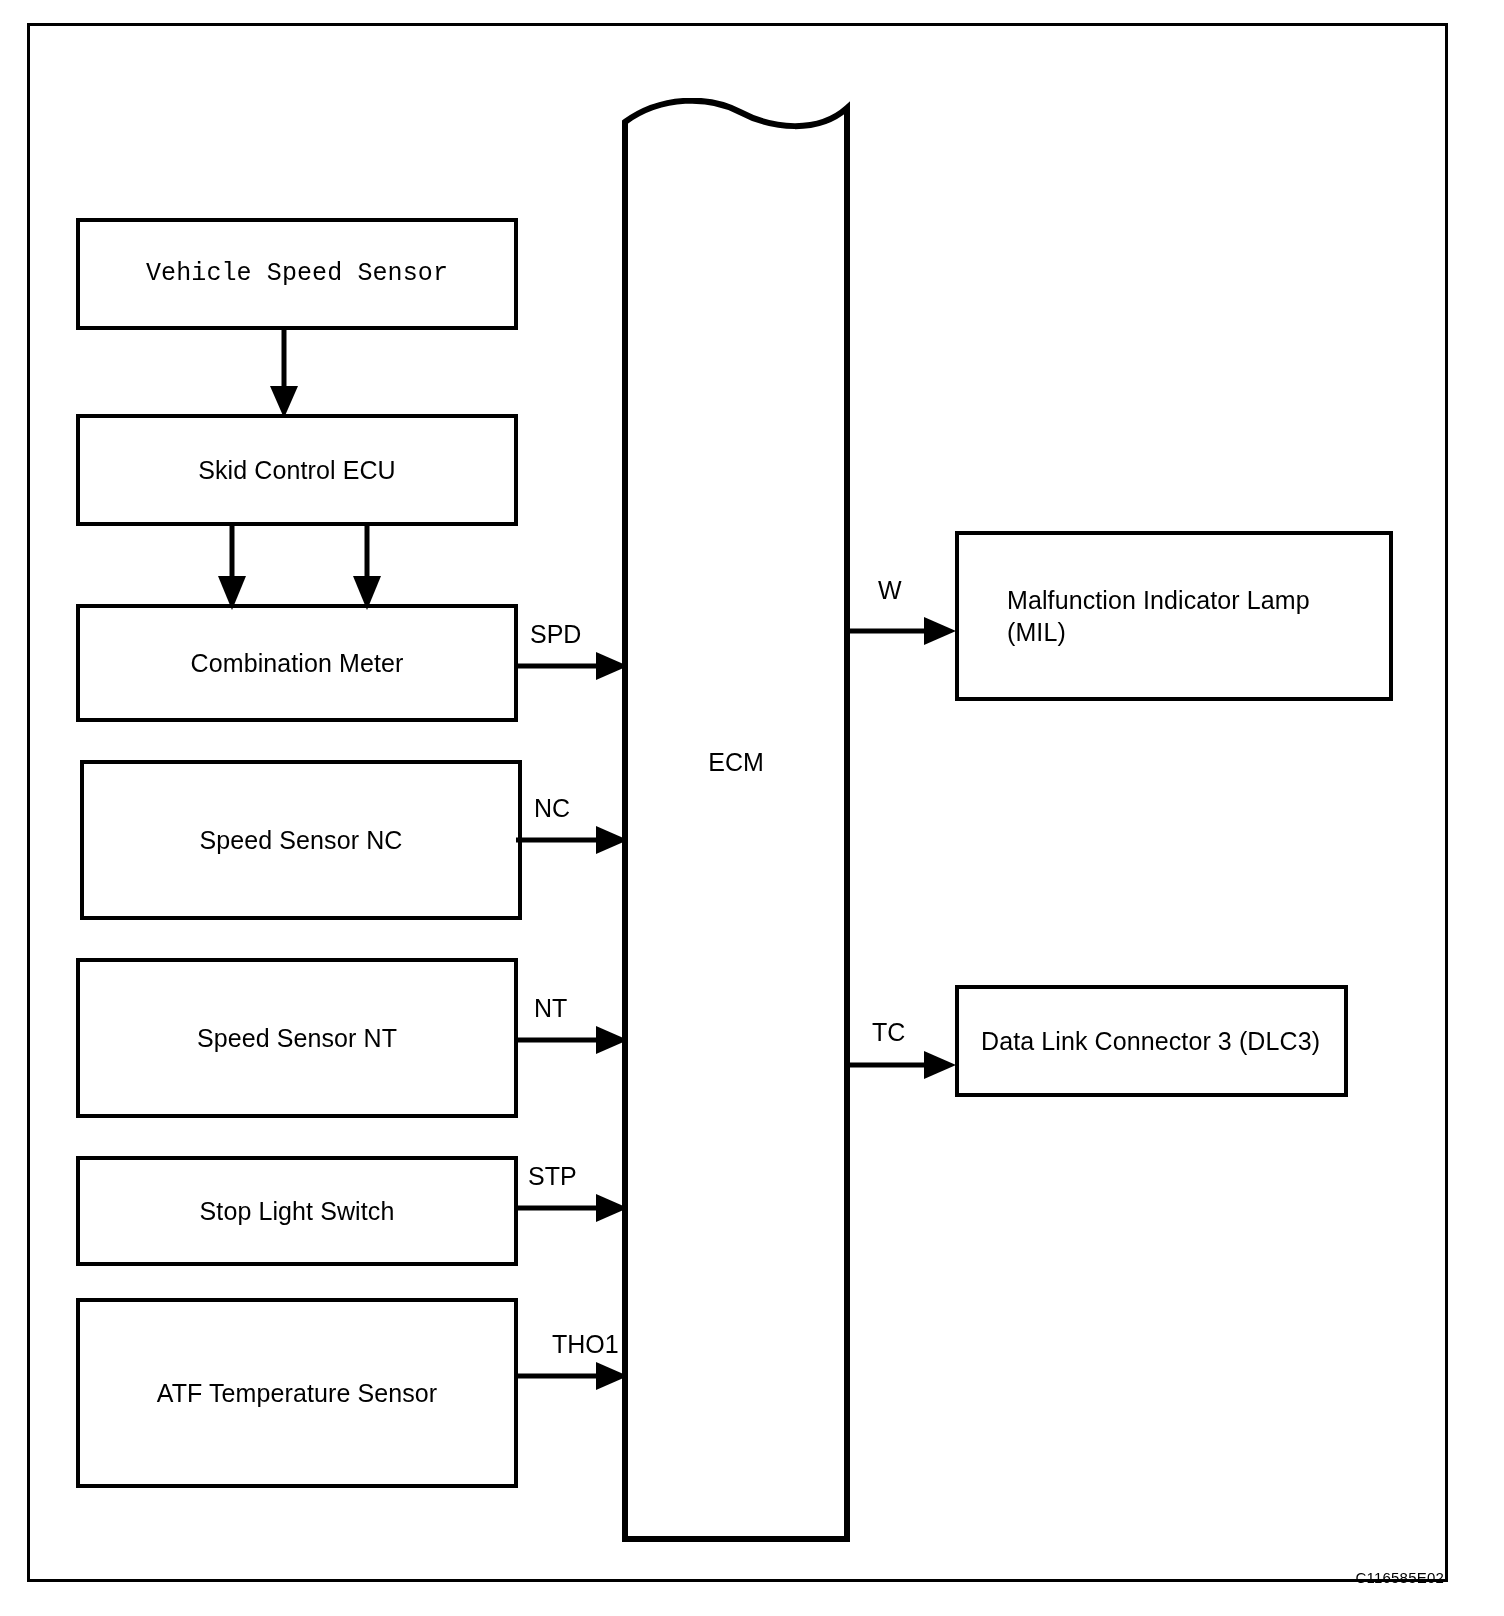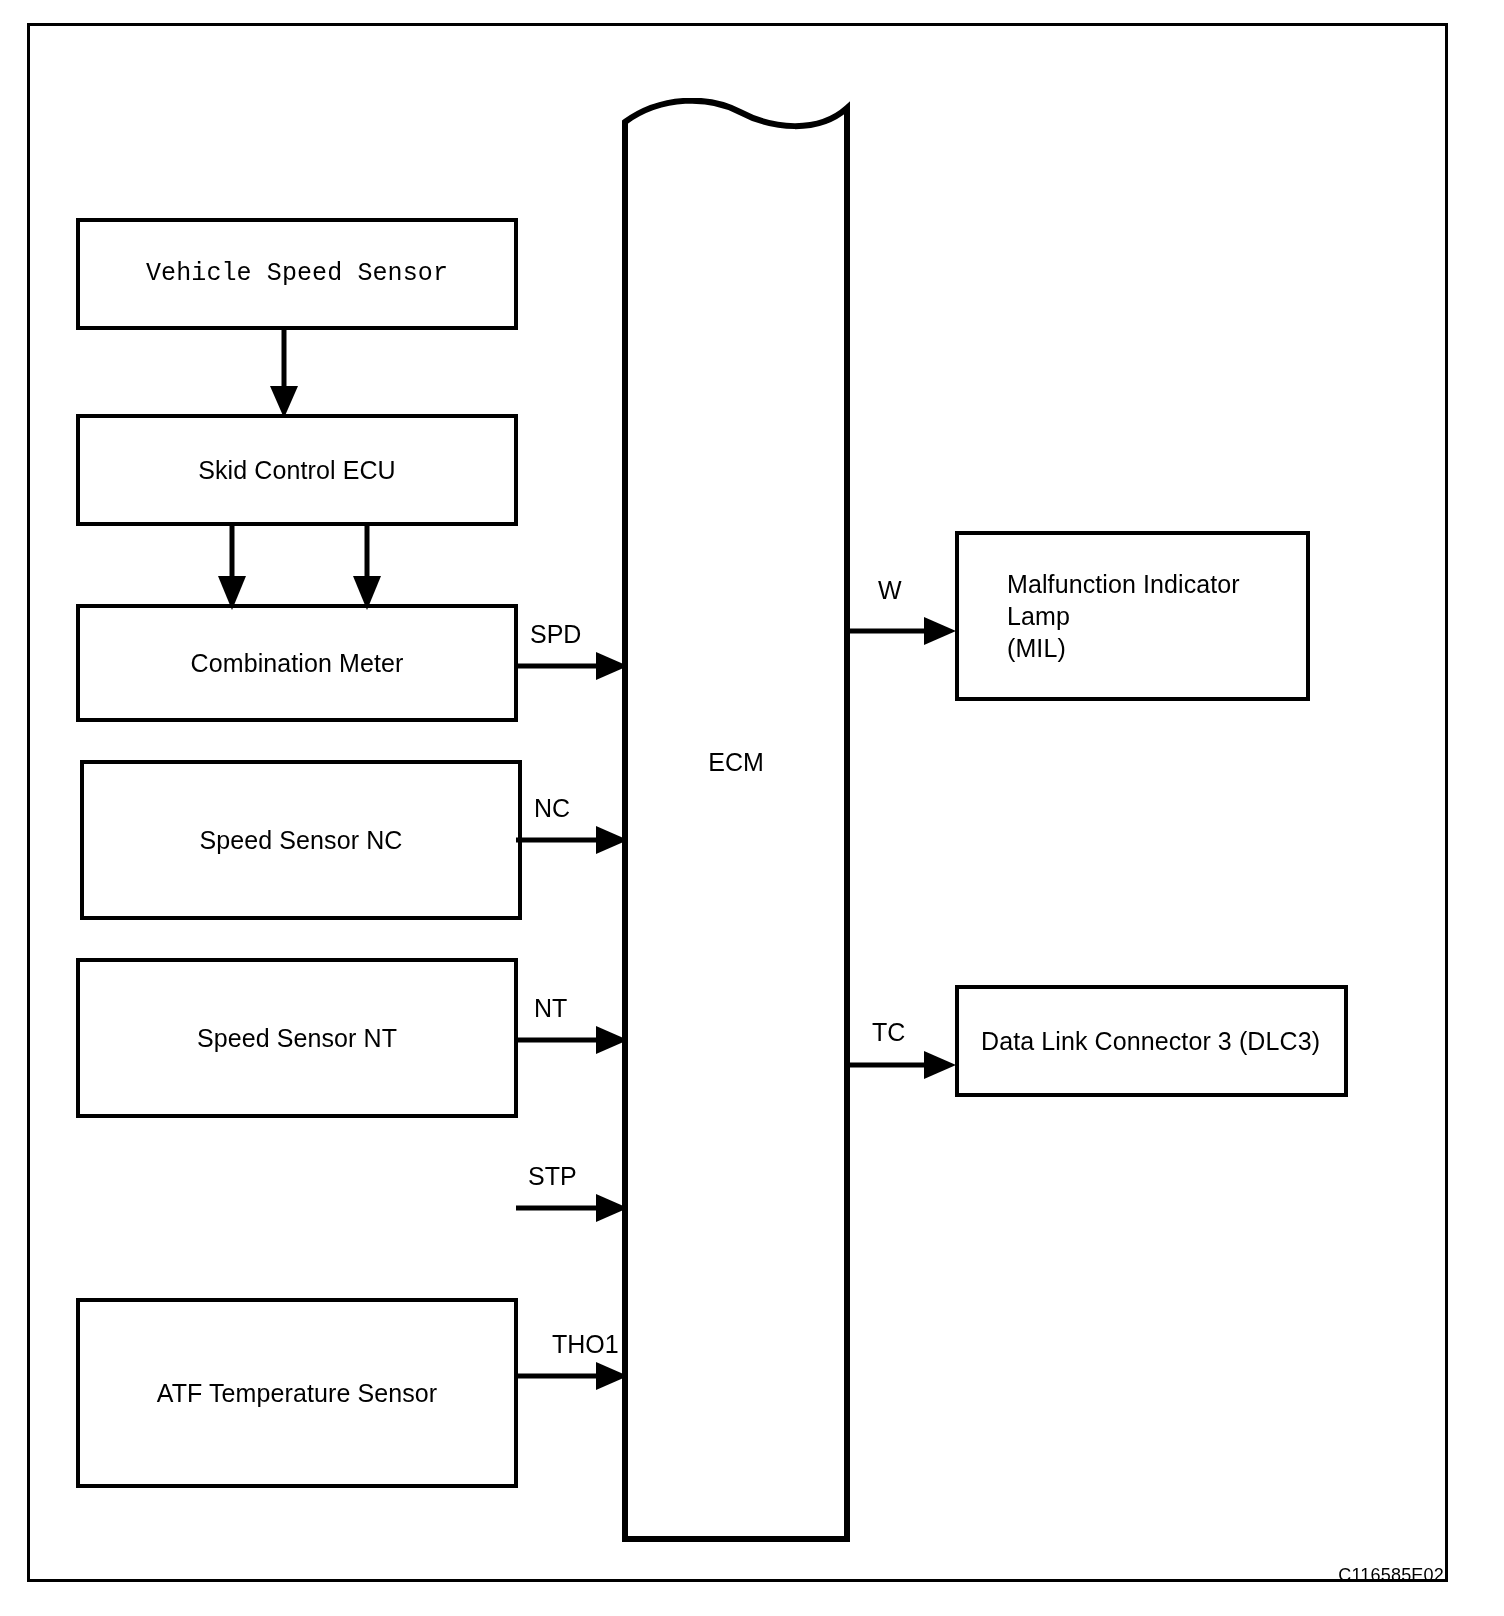--- a/index.html
+++ b/index.html
@@ -61,21 +61,21 @@
     position:absolute;
     font-size:25px;
     color:#000;
     white-space:nowrap;
     line-height:1;
   }
 
   .watermark{
     position:absolute;
     right:60px;bottom:30px;
-    font-size:18px;
+    font-size:15px;
     letter-spacing:.2px;
     color:#000;
     font-family:"Liberation Sans","DejaVu Sans",sans-serif;
   }
 </style>
 </head>
 <body>
 
 <div id="stage">
 
@@ -94,37 +94,40 @@
   </div>
 
   <div class="node center" style="left:80px;top:760px;width:442px;height:160px;">
     <span style="width:100%;">Speed Sensor NC</span>
   </div>
 
   <div class="node center" style="left:76px;top:958px;width:442px;height:160px;">
     <span style="width:100%;">Speed Sensor NT</span>
   </div>
 
+  <div class="node center" style="left:76px;top:1156px;width:442px;height:110px;">
+    <span style="width:100%;">Stop Light Switch</span>
+  </div>
 
   <div class="node center" style="left:76px;top:1298px;width:442px;height:190px;">
     <span style="width:100%;">ATF Temperature Sensor</span>
   </div>
 
   <div class="ecm-bar">
     <svg viewBox="0 0 228 1444" xmlns="http://www.w3.org/2000/svg" aria-hidden="true">
 
       <path d="M 3 1441 L 3 24
                C 40 -3 88 -2 118 14
                C 150 31 196 36 225 10
                L 225 1441 Z" fill="#ffffff" stroke="#000000" stroke-width="6" stroke-linejoin="miter"></path>
     </svg>
   </div>
   <div class="ecm-label">ECM</div>
 
-  <div class="node left" style="left:955px;top:531px;width:355px;height:170px;padding-left:48px;">
+  <div class="node left" style="left:955px;top:531px;width:438px;height:170px;padding-left:48px;">
     <span>
       <span style="display:block;">Malfunction Indicator Lamp</span>
       <span style="display:block;">(MIL)</span>
     </span>
   </div>
 
   <div class="node left" style="left:955px;top:985px;width:393px;height:112px;">
     <span>Data Link Connector 3 (DLC3)</span>
   </div>
 

